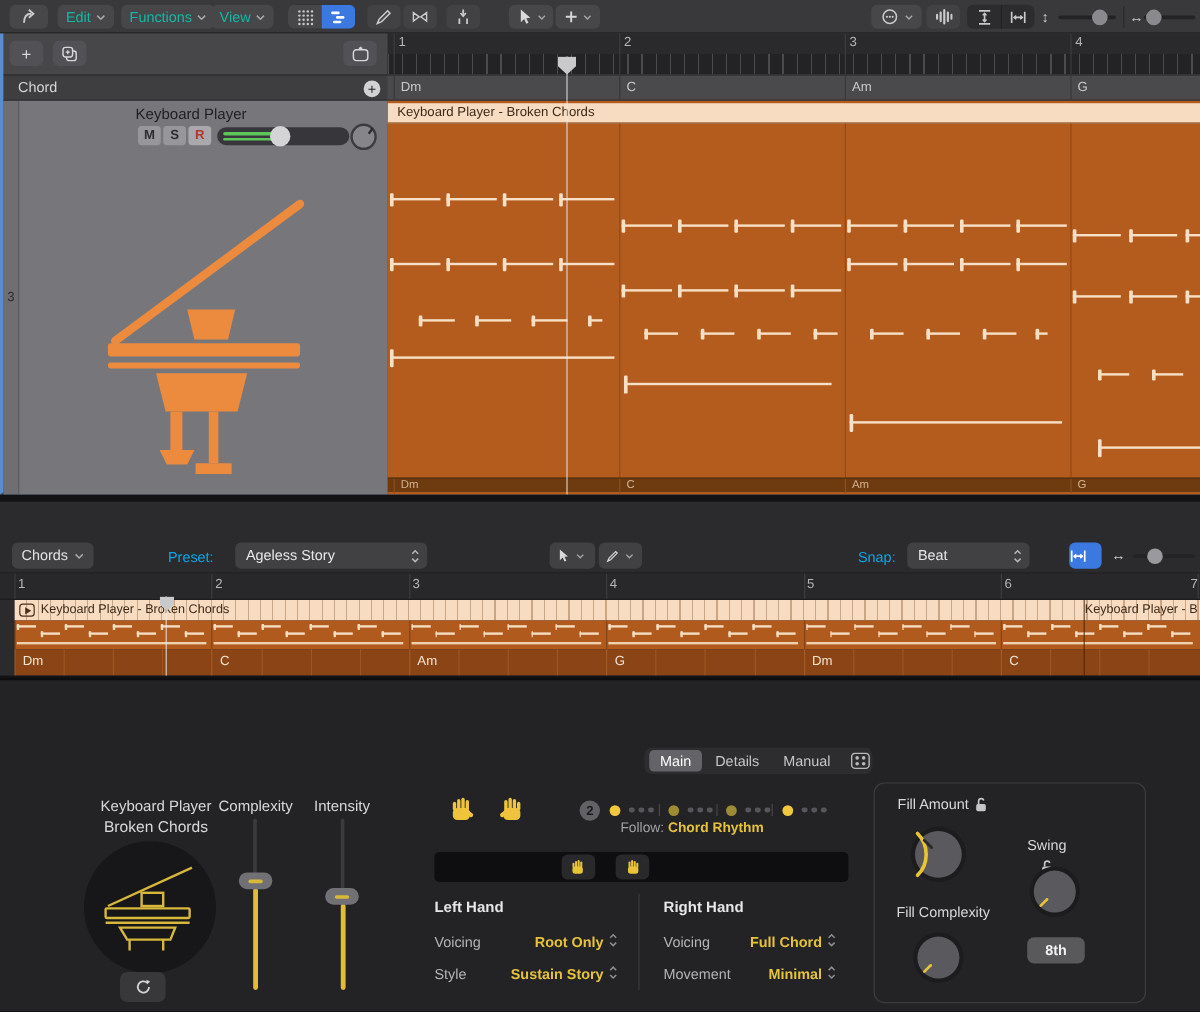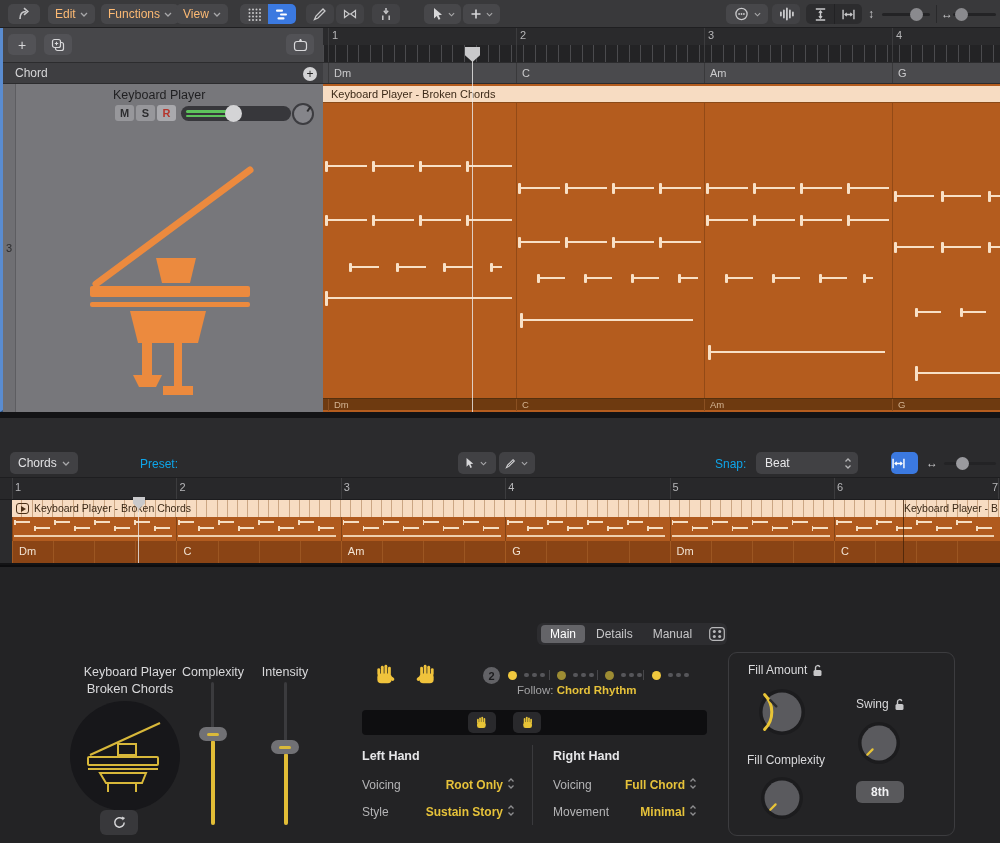--- a/index.html
+++ b/index.html
@@ -1,21 +1,21 @@
 <!DOCTYPE html>
 <html><head>
 <meta charset="utf-8">
 <style>
   html,body{margin:0;padding:0;background:#101012;}
   *{box-sizing:border-box;font-family:"Liberation Sans",sans-serif;}
   #app{position:relative;width:1000px;height:843px;background:#131315;overflow:hidden;}
   .abs{position:absolute;}
   
   #toolbar{position:absolute;left:0;top:0;width:1000px;height:28px;background:#39393b;border-bottom:1px solid#1f1f21;}
-  .tbtn{position:absolute;top:4px;height:20px;border-radius:5px;background:#47474a;color:#fdba74;
+  .tbtn{position:absolute;top:4px;height:20px;border-radius:5px;background:#47474a;color:#14b8a6;
         font-size:12px;display:flex;align-items:center;justify-content:center;gap:4px;padding:0 7px;}
   .tbtn.flat{background:#424245;}
   .tgroup{position:absolute;top:4px;height:20px;border-radius:5px;background:#2f2f31;display:flex;overflow:hidden;}
   .tgroup .half{width:28px;height:20px;display:flex;align-items:center;justify-content:center;}
   .tick-glyph{color:#c9c9cb;font-size:12px;}
   .slider-track{position:absolute;height:3px;border-radius:2px;background:#232325;}
   .slider-knob{position:absolute;width:13px;height:13px;border-radius:50%;background:#8a8a8e;}
   
   #editor{position:absolute;left:0;top:28px;width:1000px;height:384px;background:#47474a;
           border-left:3px solid #5a8cd0;border-bottom:2px solid #31527c;}
@@ -401,20 +401,26 @@
 
   <div id="session">
     <div id="sp-controls">
       <div class="sbtn" style="left:10px;">
         <span>Chords</span>
         <svg width="8" height="5" viewBox="0 0 8 5">
             <path d="M1 1 L4 4 L7 1" fill="none" stroke="#a8a8aa" stroke-width="1.3"></path>
           </svg>
       </div>
       <span class="slabel" style="left:140px;">Preset:</span>
+      <div class="sselect" style="left:196px;width:160px;">
+        <span>Ageless Story</span>
+        <svg width="8" height="13" viewBox="0 0 8 13">
+          <path d="M1.5 4.5 L4 2 L6.5 4.5 M1.5 8.5 L4 11 L6.5 8.5" fill="none" stroke="#b4b4b6" stroke-width="1.3"></path>
+        </svg>
+      </div>
       <div class="sbtn" style="left:458px;width:38px;padding:0 6px;">
         <svg width="11" height="12" viewBox="0 0 13 14">
           <path d="M3 1 L3 11.5 L5.8 8.9 L7.6 12.8 L9.4 12 L7.6 8.2 L11 7.8 Z" fill="#d8d8da"></path>
         </svg>
         <svg width="7" height="5" viewBox="0 0 8 5">
             <path d="M1 1 L4 4 L7 1" fill="none" stroke="#a8a8aa" stroke-width="1.3"></path>
           </svg>
       </div>
       <div class="sbtn" style="left:499px;width:36px;padding:0 6px;">
         <svg width="11" height="11" viewBox="0 0 12 12">
@@ -720,21 +726,21 @@
         <rect x="1.5" y="6" width="8" height="6" rx="1.5" fill="#c6c6c8"></rect>
         <path d="M3.5 6 V3.8 a2.2 2.2 0 0 1 4.3 -0.7" fill="none" stroke="#c6c6c8" stroke-width="1.4"></path>
       </svg>
     </div>
     <svg class="abs" style="left:753px;top:116px;" width="58" height="58">
       <circle cx="29" cy="29" r="23" fill="#1c1c1e"></circle>
       <circle cx="29" cy="29" r="19.5" fill="#5a5a5e"></circle>
       <path d="M11.6 46.4 A24.6 24.6 0 0 0 11.6 11.6" fill="none" stroke="#e8c437" stroke-width="3" stroke-linecap="round"></path>
       <line x1="23.3" y1="23.3" x2="17.2" y2="17.2" stroke="#2a2a2c" stroke-width="2.4" stroke-linecap="round"></line>
     </svg>
-    <div class="knob-label" style="left:856px;top:130px;">
+    <div class="knob-label" style="left:856px;top:130px;flex-direction:column;">
       <span>Swing</span>
       <svg width="11" height="13" viewBox="0 0 11 13">
         <rect x="1.5" y="6" width="8" height="6" rx="1.5" fill="#c6c6c8"></rect>
         <path d="M3.5 6 V3.8 a2.2 2.2 0 0 1 4.3 -0.7" fill="none" stroke="#c6c6c8" stroke-width="1.4"></path>
       </svg>
     </div>
     <svg class="abs" style="left:853px;top:150px;" width="52" height="52">
       <circle cx="26" cy="26" r="21" fill="#1c1c1e"></circle>
       <circle cx="26" cy="26" r="17.5" fill="#5a5a5e"></circle>
       <line x1="19.6" y1="32.4" x2="14.3" y2="37.7" stroke="#e8c437" stroke-width="2.2" stroke-linecap="round"></line>

